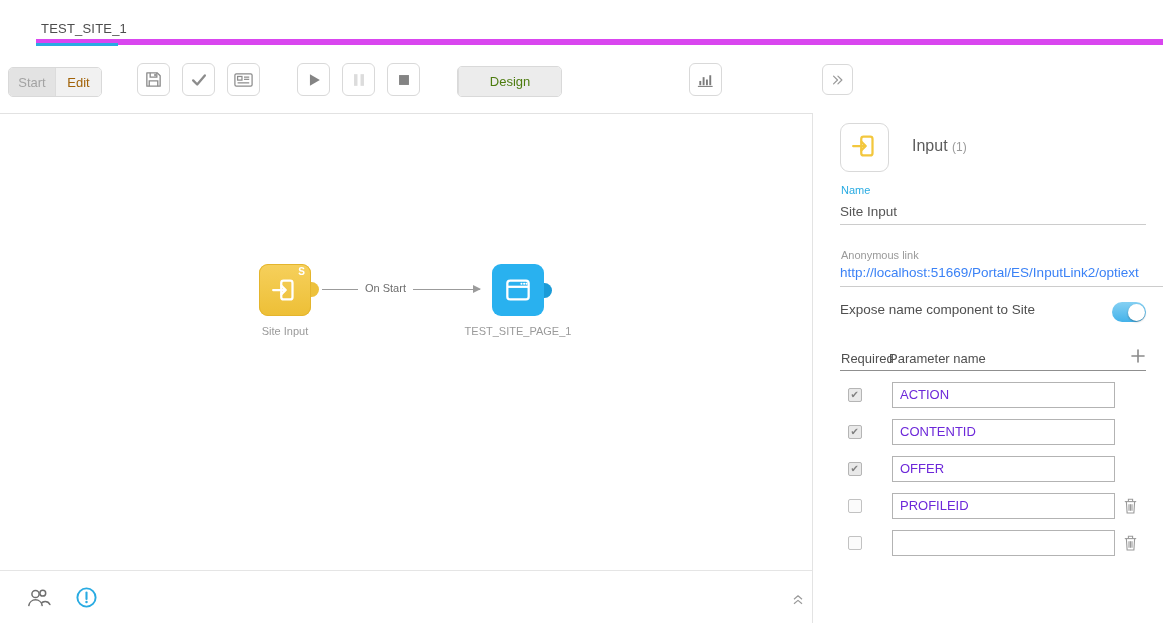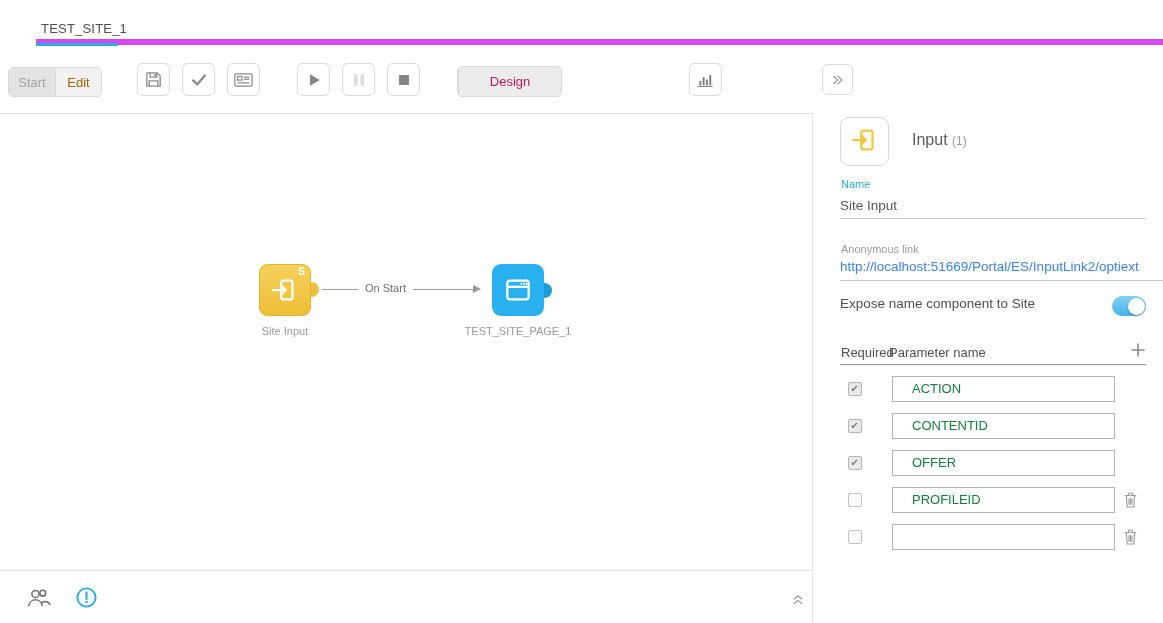--- a/index.html
+++ b/index.html
@@ -17,21 +17,21 @@
   .toolbar { position:absolute; left:0; top:46px; width:100%; height:68px; border-bottom:1px solid #e2e2e2; background:#fff; }
   .seg { position:absolute; display:flex; border:1px solid #d9d9d9; border-radius:5px; overflow:hidden; cursor:pointer; }
   .seg-btn { display:flex; align-items:center; justify-content:center; font-size:13px; }
   .seg-readedit { left:8px; top:21px; height:30px; }
   .seg-readedit .seg-btn { width:46px; }
   .seg-read { background:#e3e3e3; color:#a3a3a3; }
   .seg-edit { background:#f1f1f1; color:#a16207; border-left:1px solid #dcdcdc; }
   .seg-propdesign { left:457px; top:20px; height:31px; }
   .seg-propdesign .seg-btn { width:103px; }
   .seg-properties { background:#dedede; color:#979797; }
-  .seg-design { background:#ececec; color:#be185d; border-left:1px solid #dcdcdc; }
+  .seg-design { background:#ececec; color:#4d7c0f; border-left:1px solid #dcdcdc; }
   .tbtn { position:absolute; top:17px; width:33px; height:33px; background:#fff; border:1px solid #d9d9d9; border-radius:6px;
           display:flex; align-items:center; justify-content:center; cursor:pointer; }
   .tbtn svg { display:block; }
   .tbtn.small { top:18px; width:31px; height:31px; }
 
   
   .canvas { position:absolute; left:0; top:114px; width:812px; height:509px; background:#fff; }
   .vdivider { position:absolute; left:812px; top:114px; width:1px; height:509px; background:#e3e3e3; }
 
   .node { position:absolute; width:52px; height:52px; border-radius:9px; cursor:pointer; }
@@ -51,21 +51,21 @@
                 border-left:8px solid #9b9b9b; border-top:4.5px solid transparent; border-bottom:4.5px solid transparent; }
   .conn-label { position:absolute; left:358px; top:168px; background:#fff; padding:0 7px; font-size:11px; color:#6e6e6e; }
 
   .canvas-footer { position:absolute; left:0; bottom:0; width:100%; height:53px; border-top:1px solid #e5e5e5; }
   .footer-icon { position:absolute; cursor:pointer; }
   .icon-people { left:26px; top:14px; }
   .icon-alert { left:75px; top:15px; }
   .icon-collapse { right:8px; top:21px; }
 
   
-  .panel { position:absolute; left:813px; top:98px; width:350px; height:509px; background:#fff; }
+  .panel { position:absolute; left:813px; top:104px; width:350px; height:509px; background:#fff; }
   .comp-iconbox { position:absolute; left:27px; top:19px; width:49px; height:49px; border:1px solid #d9d9d9; border-radius:9px;
                   display:flex; align-items:center; justify-content:center; }
   .comp-title { position:absolute; left:99px; top:33px; font-size:16px; color:#5c5c5c; }
   .comp-count { font-size:12px; color:#9a9a9a; }
   .fld-label { position:absolute; left:28px; font-size:11px; }
   .lbl-name { top:80px; color:#29abe2; }
   .lbl-anon { top:145px; color:#9a9a9a; }
   .name-input { position:absolute; left:27px; top:95px; width:306px; height:26px; border:none; border-bottom:1px solid #ccc;
                 font-family:inherit; font-size:13.5px; color:#555; outline:none; background:transparent; }
   .anon-value { position:absolute; left:27px; top:161px; width:323px; height:22px; border-bottom:1px solid #ccc;
@@ -82,21 +82,21 @@
   .hdr-pname { position:absolute; left:49px; top:0; font-size:13px; color:#4f4f4f; }
   .add-btn { position:absolute; right:-1px; top:-4px; width:18px; height:18px; display:flex; align-items:center; justify-content:center; cursor:pointer; }
 
   .param-rows { position:absolute; left:27px; top:277px; width:323px; }
   .param-row { display:flex; align-items:center; height:27px; margin-bottom:10px; }
   .checkbox { margin-left:8px; width:14px; height:14px; border:1px solid #c2c2c2; border-radius:2px; background:#fbfbfb;
               flex:0 0 auto; cursor:pointer; position:relative; }
   .checkbox.checked { background:#e9e9e9; border-color:#b5b5b5; }
   .checkbox.checked::after { content:"✔"; position:absolute; left:1.5px; top:0.5px; font-size:10px; color:#7f7f7f; }
   .param-input { margin-left:30px; width:223px; height:26px; border:1px solid #b3b3b3; font-family:inherit;
-                 font-size:13px; color:#15803d; padding-left:19px; outline:none; }
+                 font-size:13px; color:#6d28d9; padding-left:7px; outline:none; }
   .trash-btn { margin-left:9px; cursor:pointer; display:flex; flex:0 0 auto; }
 </style>
 </head>
 <body>
 
 <div class="app">
 
   <div class="tabbar">
     <div class="tab">
       <span class="tab-label">TEST_SITE_1</span>

